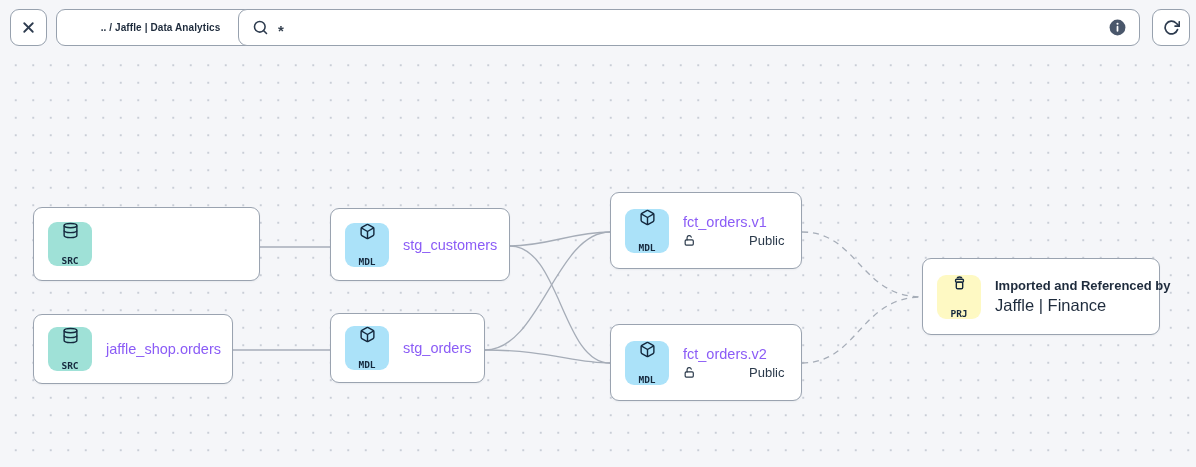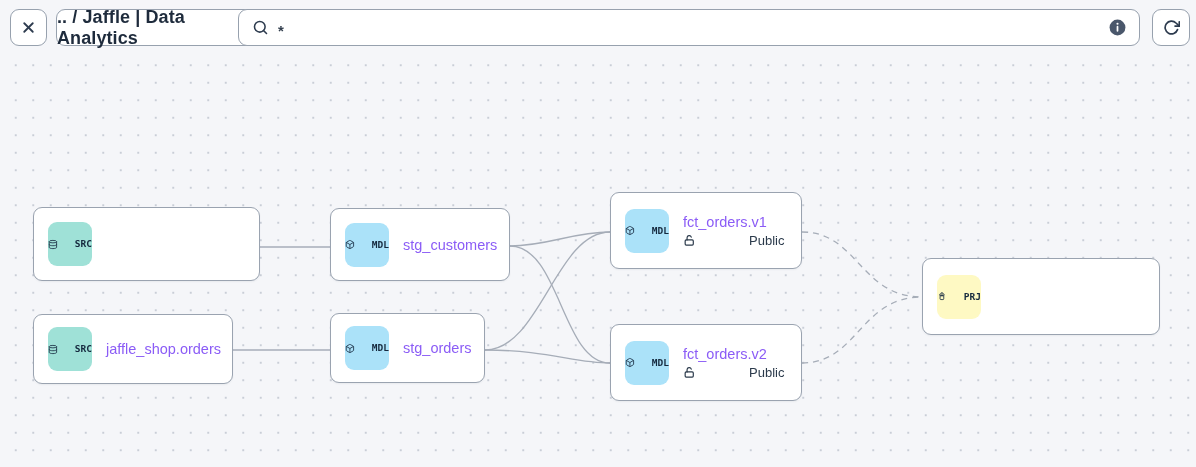--- a/index.html
+++ b/index.html
@@ -19,21 +19,21 @@
     background-position:7px 16px;
   }
   
   .tbtn {
     position:absolute; top:9px; height:37px;
     background:#ffffff; border:1.5px solid #97a1ae; border-radius:9px;
     display:flex; align-items:center; justify-content:center;
     cursor:pointer;
   }
   .btn-close   { left:10px;  width:37px; }
-  .btn-crumb   { left:56px;  width:209px; font-size:18px; font-weight:700; letter-spacing:.1px; }
+  .btn-crumb   { left:56px;  width:209px; font-size:10px; font-weight:700; letter-spacing:.1px; }
   .btn-refresh { left:1152px; width:38px; }
   .searchbox {
     position:absolute; top:9px; left:238px; width:902px; height:37px;
     background:#ffffff; border:1.5px solid #97a1ae; border-radius:9px;
     display:flex; align-items:center; gap:9px; padding:0 12px 0 13px;
   }
   .searchbox input {
     flex:1; border:none; outline:none; background:transparent;
     font-family:"Liberation Sans", sans-serif;
     font-size:15px; font-weight:700; color:#333f4e; padding-top:5px;
@@ -46,21 +46,21 @@
   
   .node {
     position:absolute; background:#ffffff;
     border:1px solid #9aa3b0; border-radius:9px;
     display:flex; align-items:center; gap:14px; padding:0 16px 0 14px;
     box-shadow:0 1px 2px rgba(30,43,60,.06);
     cursor:pointer;
   }
   .badge {
     width:44px; height:44px; border-radius:9px;
-    display:flex; flex-direction:row; align-items:center; justify-content:center;
+    display:flex; flex-direction:column; align-items:center; justify-content:center;
     gap:17px; flex:0 0 auto;
   }
   .badge-label {
     font-family:"DejaVu Sans Mono", monospace;
     font-size:9.5px; font-weight:700; color:#15293e; line-height:1;
   }
   .node-label { font-size:14.5px; color:#8b5cf6; white-space:nowrap; }
   .node-col { display:flex; flex-direction:column; gap:3px; }
   .access-row { display:flex; align-items:center; gap:5px; }
   .access-label { font-size:13px; color:#2b3a4b;margin-left:48px; }
@@ -214,14 +214,16 @@
 <div class="node" id="n7">
   <div class="badge" style="background: #fef9c3;">
     <svg width="17" height="17" viewBox="0 0 24 24" fill="none" stroke="#15293e" stroke-width="2" stroke-linejoin="round">
       <path d="M9 4.5 a3 1.6 0 0 1 6 0"></path>
       <rect x="6.5" y="6" width="11" height="4" rx="1.2"></rect>
       <rect x="7.5" y="10" width="9" height="9.5" rx="2"></rect>
     </svg>
     <span class="badge-label">PRJ</span>
   </div>
   <div class="node-col">
+    <span class="prj-caption">Imported and Referenced by</span>
+    <span class="prj-label">Jaffle | Finance</span>
   </div>
 </div>
 
 </body></html>

